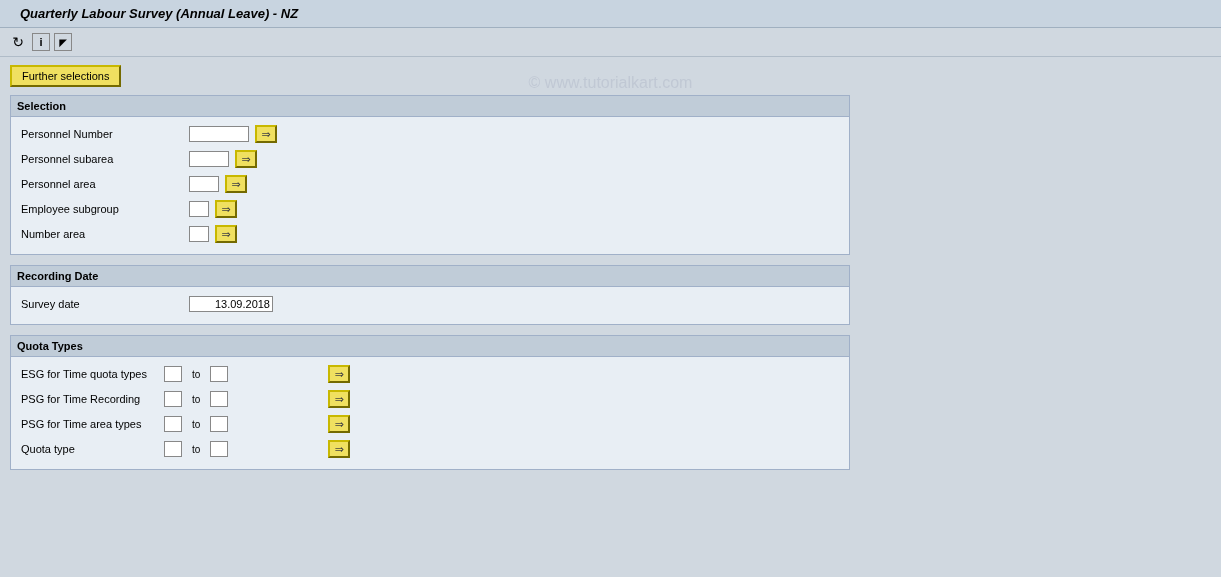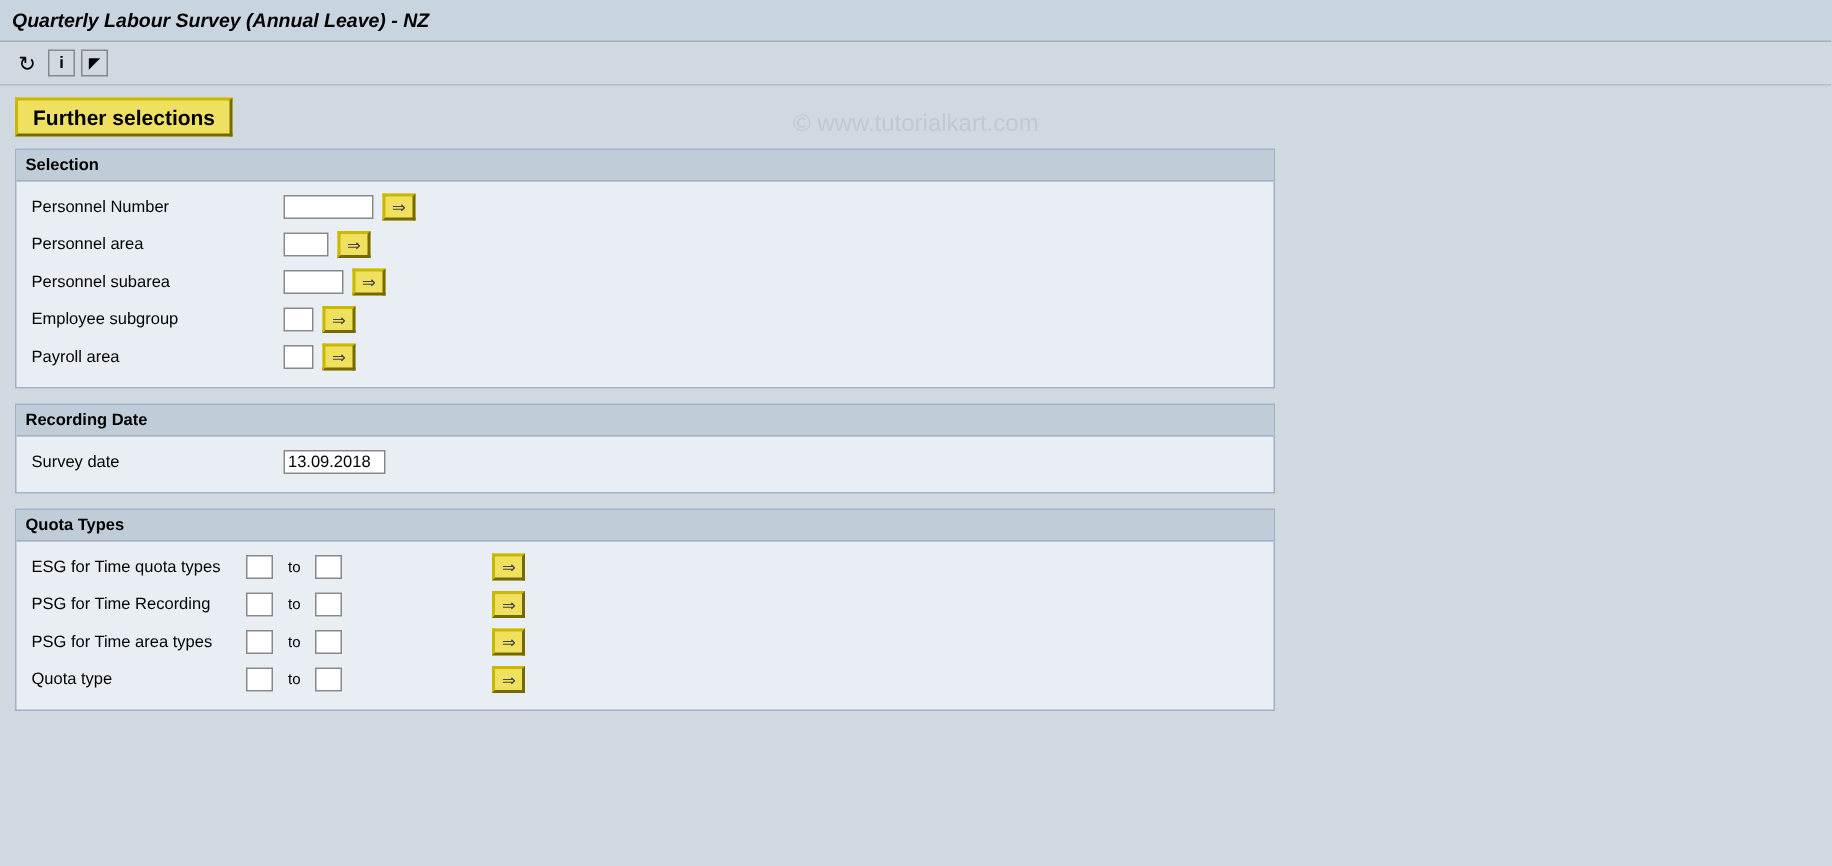--- a/index.html
+++ b/index.html
@@ -5,21 +5,21 @@
     * { box-sizing: border-box; margin: 0; padding: 0; }
     body {
       font-family: Arial, sans-serif;
       font-size: 12px;
       background-color: #d0d8e0;
       min-height: 577px;
       min-width: 1221px;
     }
     .title-bar {
       background-color: #c8d4e0;
-      padding: 6px 8px;
+      padding: 6px 20px;
       font-size: 13px;
       font-weight: bold;
       font-style: italic;
       border-bottom: 1px solid #a0b0c0;
     }
     .toolbar {
       background-color: #d0d8e0;
       padding: 4px 8px;
       display: flex;
       align-items: center;
@@ -46,22 +46,22 @@
       white-space: nowrap;
     }
     .main-content {
       padding: 8px 10px;
       position: relative;
     }
     .further-selections-btn {
       background-color: #f0e060;
       border: 2px outset #c8b800;
       padding: 3px 10px;
-      font-size: 14px;
-      font-weight: bold;
+      font-size: 11px;
+      font-weight: normal;
       cursor: pointer;
       margin-bottom: 8px;
       display: inline-block;
     }
     .section {
       border: 1px solid #a0b0c8;
       background-color: #e8eef4;
       margin-bottom: 10px;
       width: 840px;
     }
@@ -108,26 +108,27 @@
       cursor: pointer;
       margin-left: 6px;
       font-size: 12px;
     }
     .arrow-btn::after {
       content: '⇒';
       font-size: 11px;
       color: #444;
     }
     .date-input {
-      width: 68px;
+      width: 84px;
       border: 1px solid #888;
       background-color: #fff;
       height: 16px;
       font-size: 11px;
       padding: 0 2px;
+      text-align: right;
     }
     .quota-row {
       display: flex;
       align-items: center;
       margin-bottom: 3px;
       min-height: 22px;
     }
     .quota-label {
       width: 143px;
       font-size: 11px;
@@ -189,40 +190,40 @@
     <div class="section-header">Selection</div>
     <div class="section-body">
 
       <div class="form-row">
         <label class="form-label">Personnel Number</label>
         <input type="text" class="form-input input-personnel-number" style="">
         <div class="arrow-btn"></div>
       </div>
 
       <div class="form-row">
+        <label class="form-label">Personnel subarea</label>
+        <input type="text" class="form-input input-personnel-subarea" style="">
+        <div class="arrow-btn"></div>
+      </div>
+
+      <div class="form-row">
         <label class="form-label">Personnel area</label>
         <input type="text" class="form-input input-personnel-area" style="">
         <div class="arrow-btn"></div>
       </div>
 
-      <div class="form-row">
-        <label class="form-label">Personnel subarea</label>
-        <input type="text" class="form-input input-personnel-subarea" style="">
-        <div class="arrow-btn"></div>
-      </div>
-
 
       <div class="form-row">
         <label class="form-label">Employee subgroup</label>
         <input type="text" class="form-input input-small" style="">
         <div class="arrow-btn"></div>
       </div>
 
       <div class="form-row">
-        <label class="form-label">Payroll area</label>
+        <label class="form-label">Number area</label>
         <input type="text" class="form-input input-small" style="">
         <div class="arrow-btn"></div>
       </div>
 
     </div>
   </div>
 
   
   <div class="section">
     <div class="section-header">Recording Date</div>

